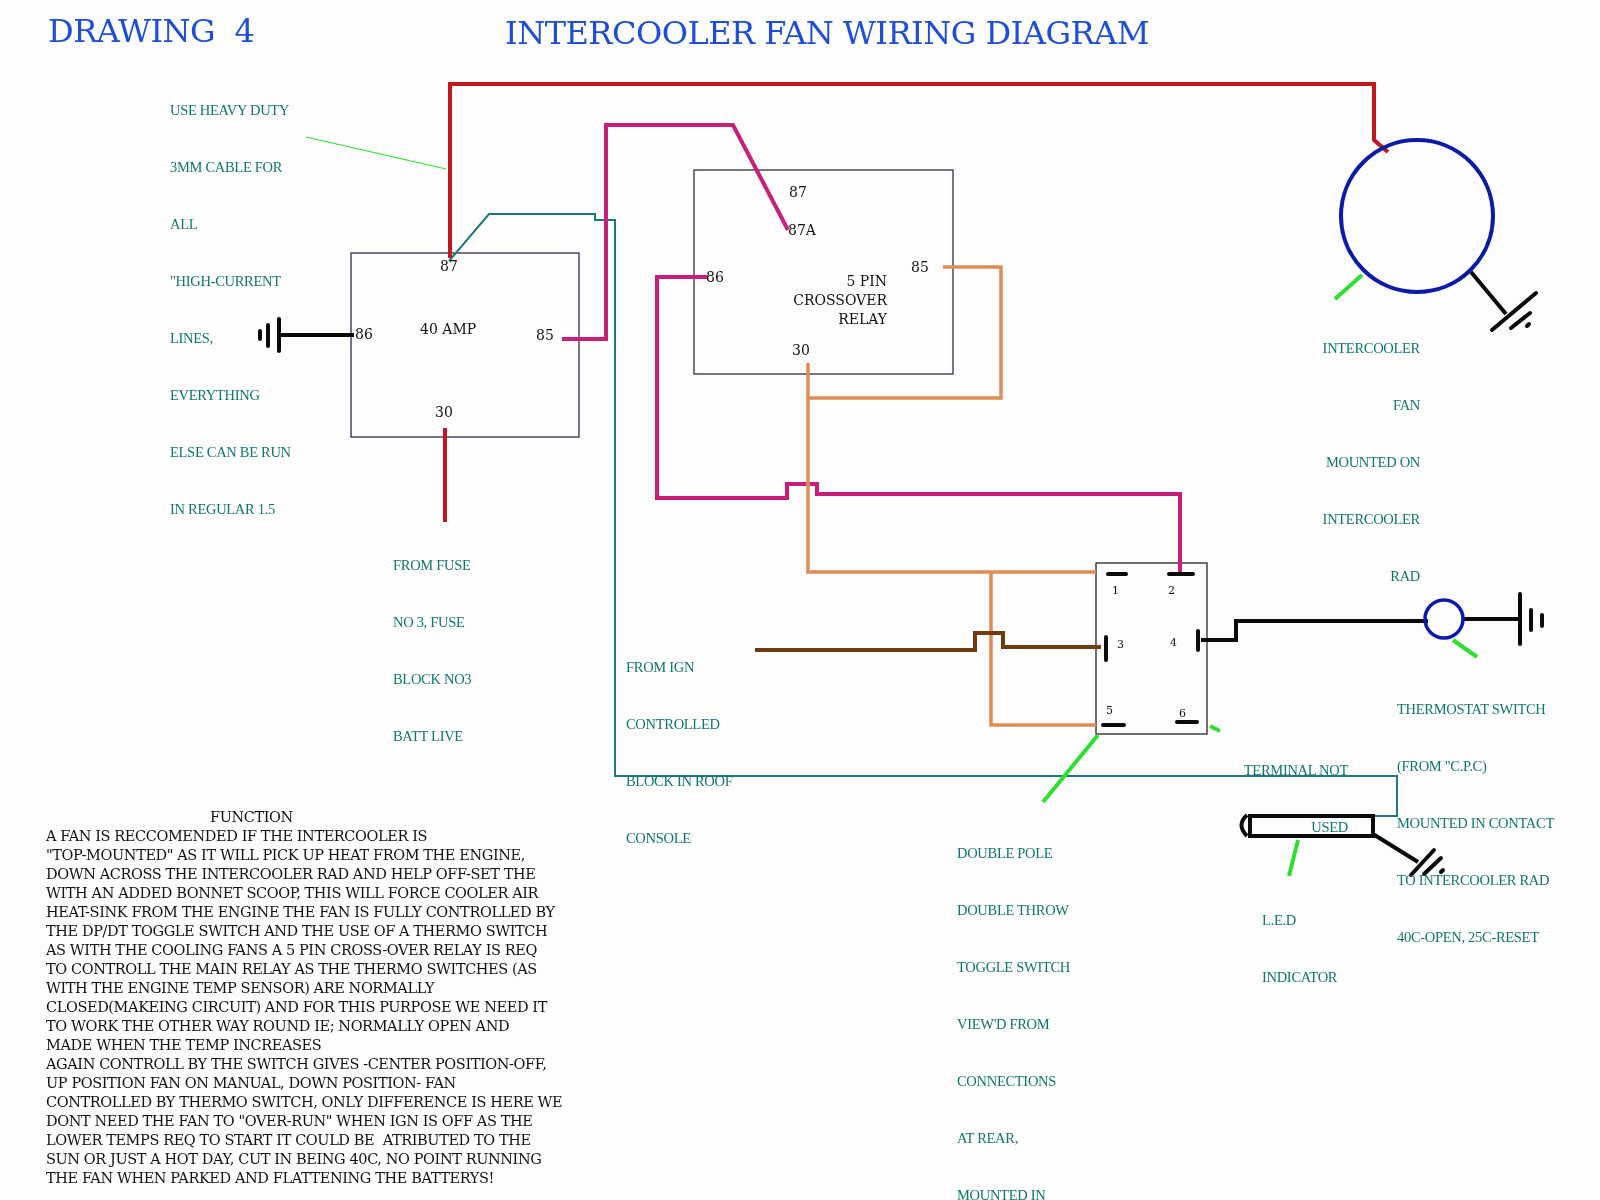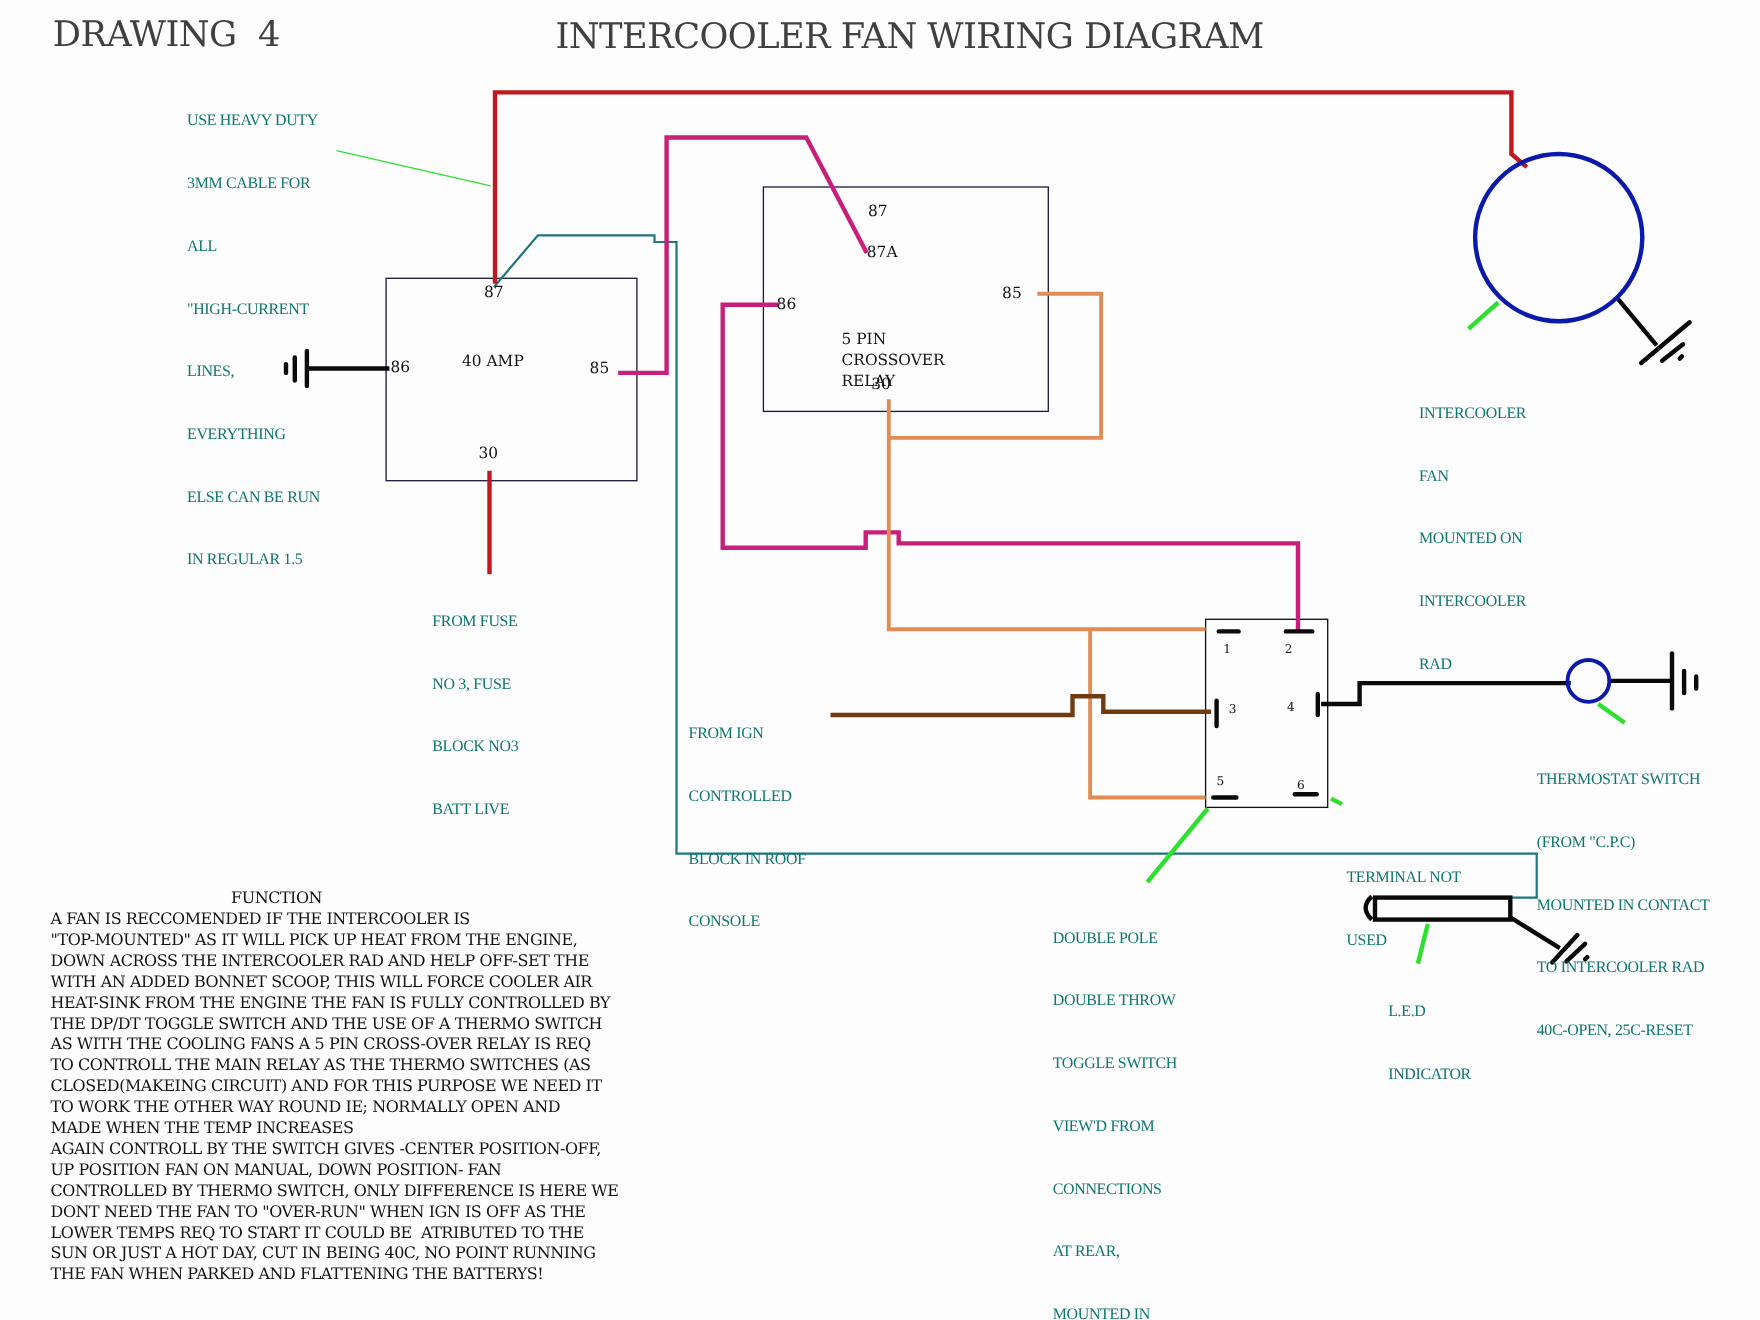--- a/index.html
+++ b/index.html
@@ -1,22 +1,22 @@
 <!DOCTYPE html>
 <html><head>
 <meta charset="utf-8">
 <style>
   html, body { margin: 0; padding: 0; background: #fdfdfd; }
   body { width: 1600px; height: 1200px; overflow: hidden; position: relative; font-family: "DejaVu Serif", "Liberation Serif", serif; color: #111; }
   svg { position: absolute; left: 0; top: 0; }
   .lbl { position: absolute; font-family: Liberation Serif, serif; font-size: 14.5px; line-height: 19px; color: #0f766e; white-space: pre; letter-spacing: -0.3px; }
   .pin { position: absolute; font-family: "DejaVu Serif", "Liberation Serif", serif; font-size: 14px; color: #111; }
   .small { font-size: 11px; }
-  .title { position: absolute; font-family: "DejaVu Serif", "Liberation Serif", serif; font-size: 32px; color: #404040; letter-spacing: -0.5px; }
-  .center { text-align: left; margin-top: 28px; }
+  .title { position: absolute; font-family: "DejaVu Serif", "Liberation Serif", serif; font-size: 32px; color: #1d4ed8; letter-spacing: -0.5px; }
+  .center { text-align: right; }
   .func { position: absolute; left: 46px; top: 808px; width: 520px; font-family: "DejaVu Serif", "Liberation Serif", serif; font-size: 14.5px; line-height: 19px; letter-spacing: -0.4px; }
   .func-title { text-align: center; width: 100%; padding-right: 0; }
   .func-line { white-space: pre; }
 </style>
 </head>
 <body>
 
 <svg width="1600" height="1200" viewBox="0 0 1600 1200">
 
   <rect x="351" y="253" width="228" height="184" fill="none" stroke="#1a1a40" stroke-width="1.2"></rect>
@@ -180,20 +180,21 @@
   <div class="func-title" style="text-align:left; padding-left:164px;">FUNCTION</div>
   <div id="func-lines">
       <div class="func-line">A FAN IS RECCOMENDED IF THE INTERCOOLER IS</div>
       <div class="func-line">"TOP-MOUNTED" AS IT WILL PICK UP HEAT FROM THE ENGINE,</div>
       <div class="func-line">DOWN ACROSS THE INTERCOOLER RAD AND HELP OFF-SET THE</div>
       <div class="func-line">WITH AN ADDED BONNET SCOOP, THIS WILL FORCE COOLER AIR</div>
       <div class="func-line">HEAT-SINK FROM THE ENGINE THE FAN IS FULLY CONTROLLED BY</div>
       <div class="func-line">THE DP/DT TOGGLE SWITCH AND THE USE OF A THERMO SWITCH</div>
       <div class="func-line">AS WITH THE COOLING FANS A 5 PIN CROSS-OVER RELAY IS REQ</div>
       <div class="func-line">TO CONTROLL THE MAIN RELAY AS THE THERMO SWITCHES (AS</div>
+      <div class="func-line">WITH THE ENGINE TEMP SENSOR) ARE NORMALLY</div>
       <div class="func-line">CLOSED(MAKEING CIRCUIT) AND FOR THIS PURPOSE WE NEED IT</div>
       <div class="func-line">TO WORK THE OTHER WAY ROUND IE; NORMALLY OPEN AND</div>
       <div class="func-line">MADE WHEN THE TEMP INCREASES</div>
       <div class="func-line">AGAIN CONTROLL BY THE SWITCH GIVES -CENTER POSITION-OFF,</div>
       <div class="func-line">UP POSITION FAN ON MANUAL, DOWN POSITION- FAN</div>
       <div class="func-line">CONTROLLED BY THERMO SWITCH, ONLY DIFFERENCE IS HERE WE</div>
       <div class="func-line">DONT NEED THE FAN TO "OVER-RUN" WHEN IGN IS OFF AS THE</div>
       <div class="func-line">LOWER TEMPS REQ TO START IT COULD BE  ATRIBUTED TO THE</div>
       <div class="func-line">SUN OR JUST A HOT DAY, CUT IN BEING 40C, NO POINT RUNNING</div>
       <div class="func-line">THE FAN WHEN PARKED AND FLATTENING THE BATTERYS!</div>

